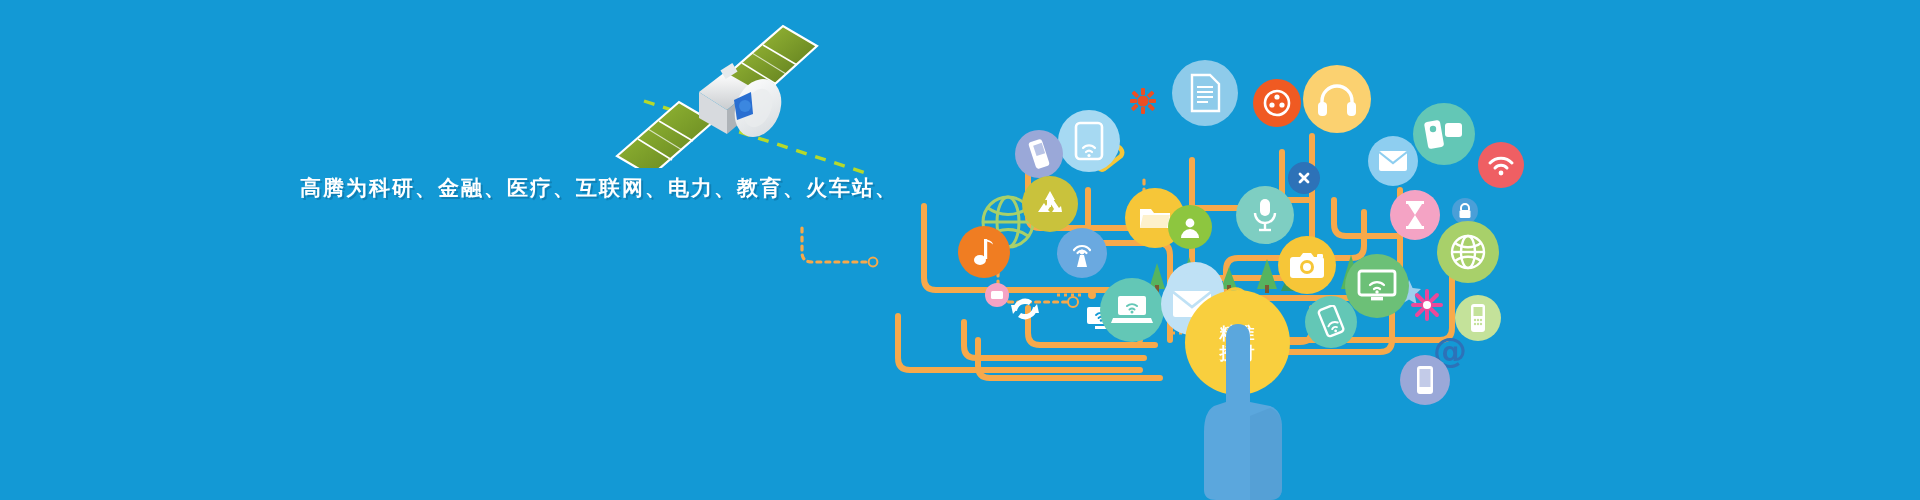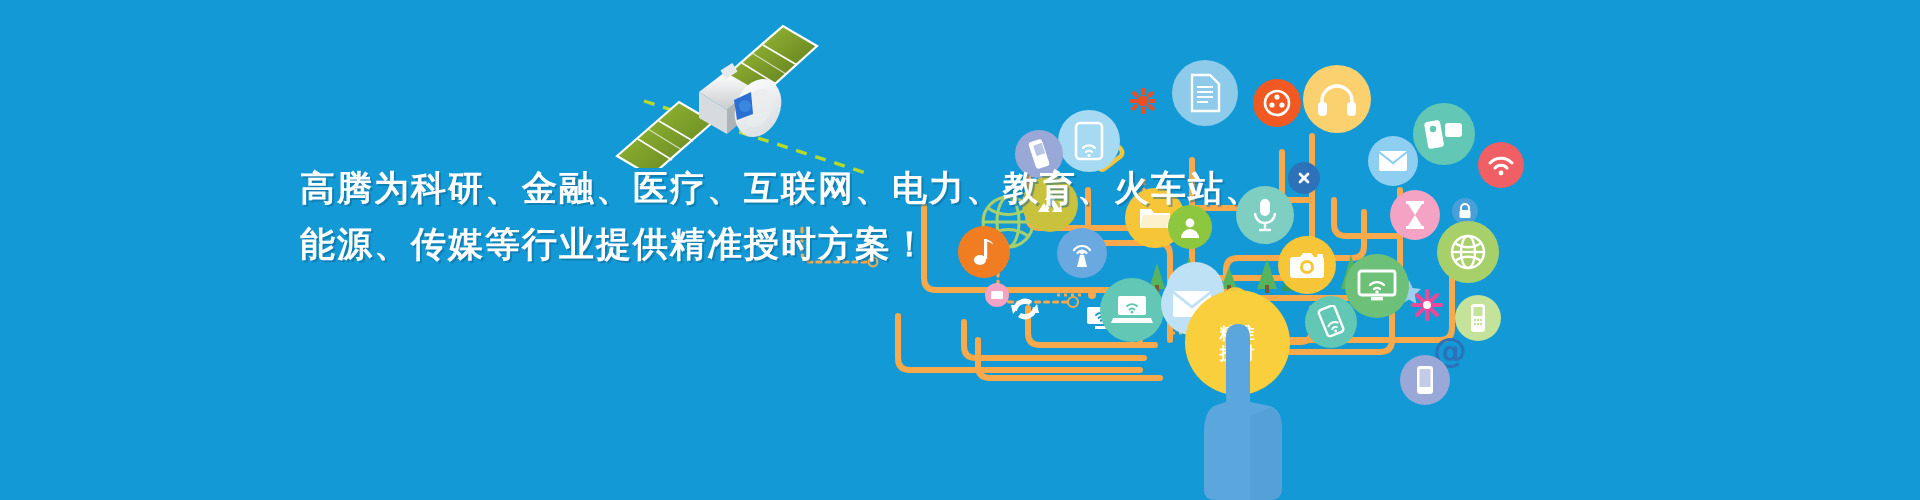--- a/index.html
+++ b/index.html
@@ -19,21 +19,21 @@
   
   #headline{
     position:absolute;
     left:300px;top:160px;
     width:760px;
     z-index:40;
     pointer-events:none;
   }
   .head-line{
     font-family:"DejaVu Sans","Liberation Sans",sans-serif;
-    font-size:35px;
+    font-size:21px;
     font-weight:bold;
     color:#ffffff;
     letter-spacing:2px;
     line-height:56px;
     white-space:nowrap;
     text-shadow:2px 2px 0 rgba(10,95,140,.45);
   }
 
   
   #satellite{position:absolute;left:595px;top:8px;width:230px;height:160px;z-index:30;}
@@ -569,16 +569,15 @@
         <path d="M18,86 q-10,6 -10,26 L8,170 q0,10 12,10 L74,180 q12,0 12,-12 L86,108 q0,-18 -12,-22 L54,82 L30,82 Z"></path>
       </g>
       <g fill="#4e98cf" opacity=".45">
         <path d="M54,96 L54,180 L74,180 q12,0 12,-12 L86,108 q0,-16 -12,-20 Z"></path>
       </g>
     </svg>
   </div>
 
   <div id="headline">
     <div class="head-line">高腾为科研、金融、医疗、互联网、电力、教育、火车站、</div>
-    <div class="head-line">能源、传媒等行业提供精准授时方案！</div>
   </div>
 
 </div>
 
 </body></html>

